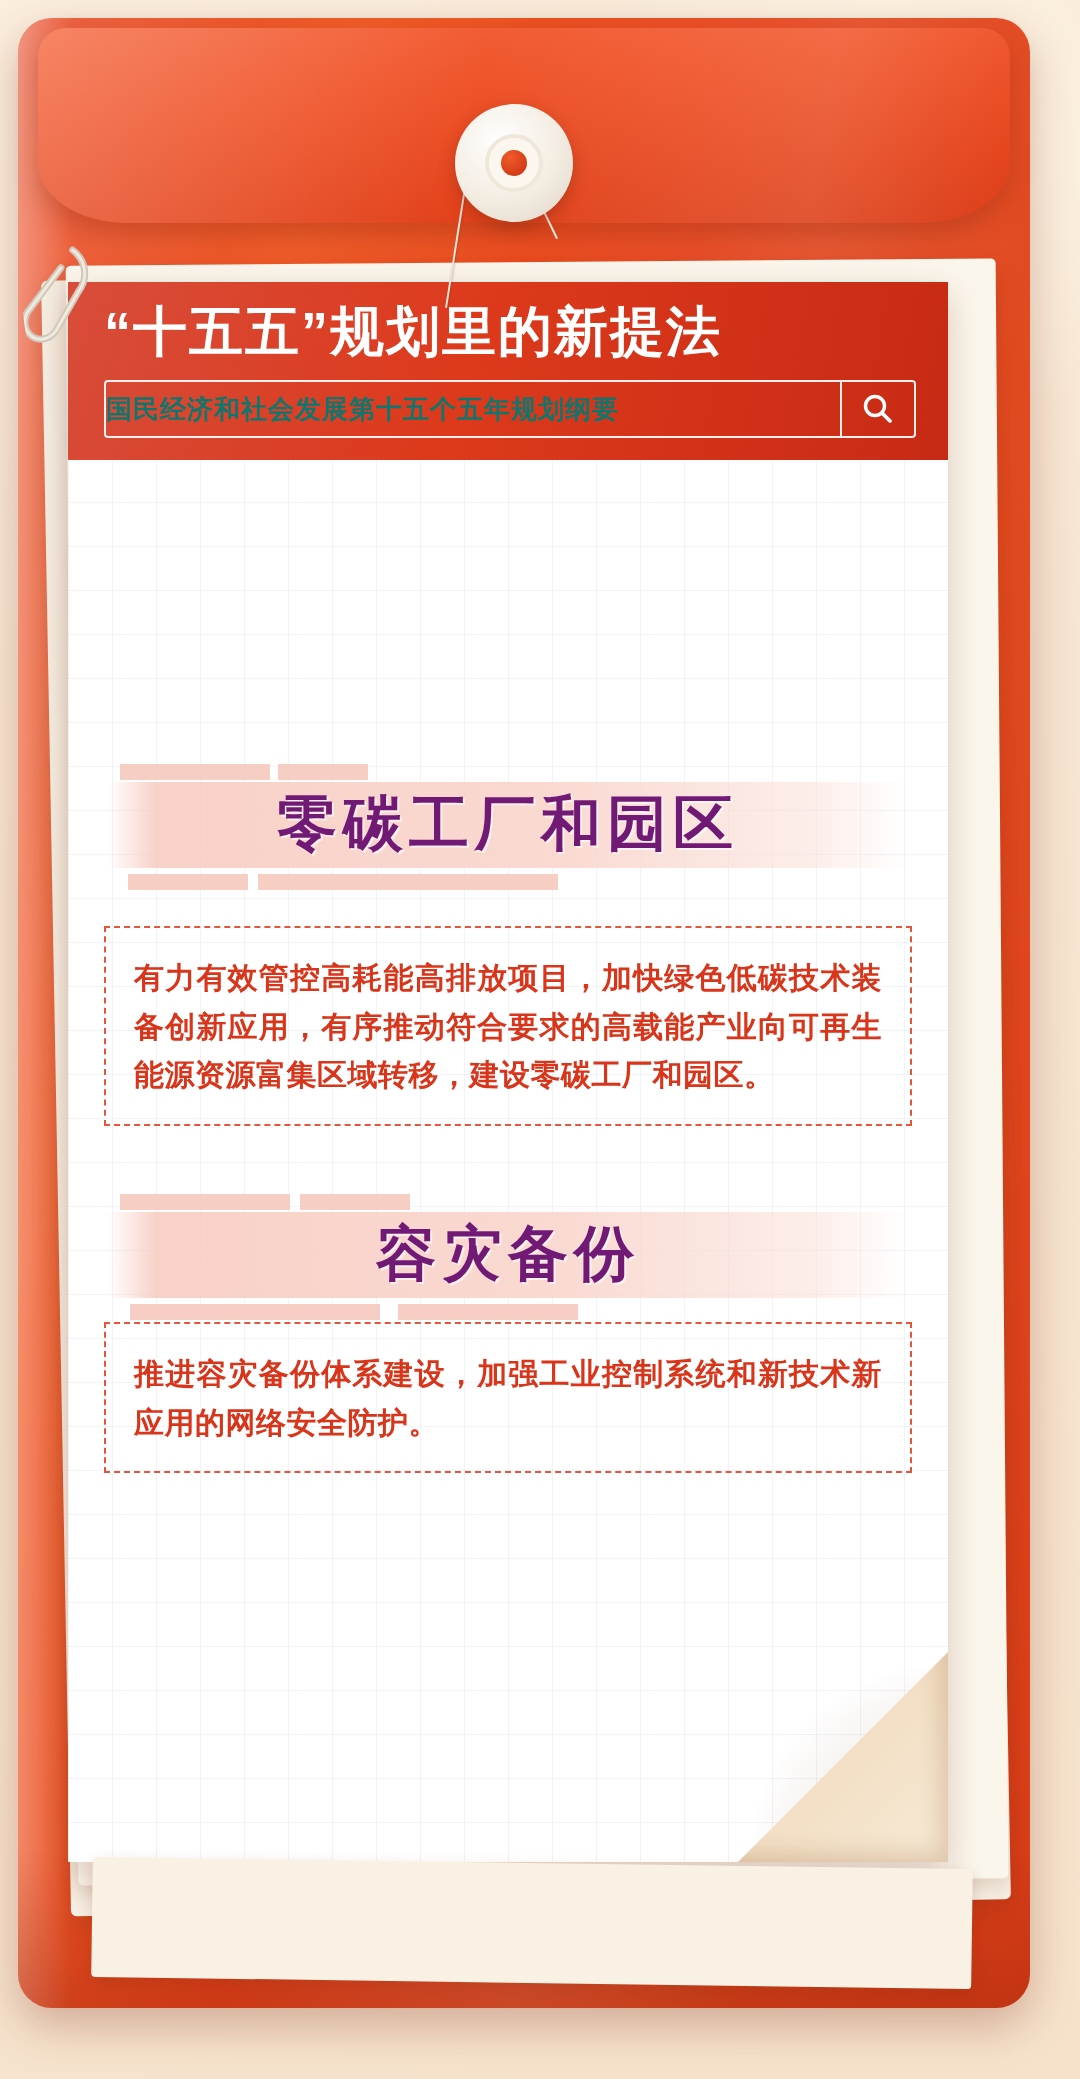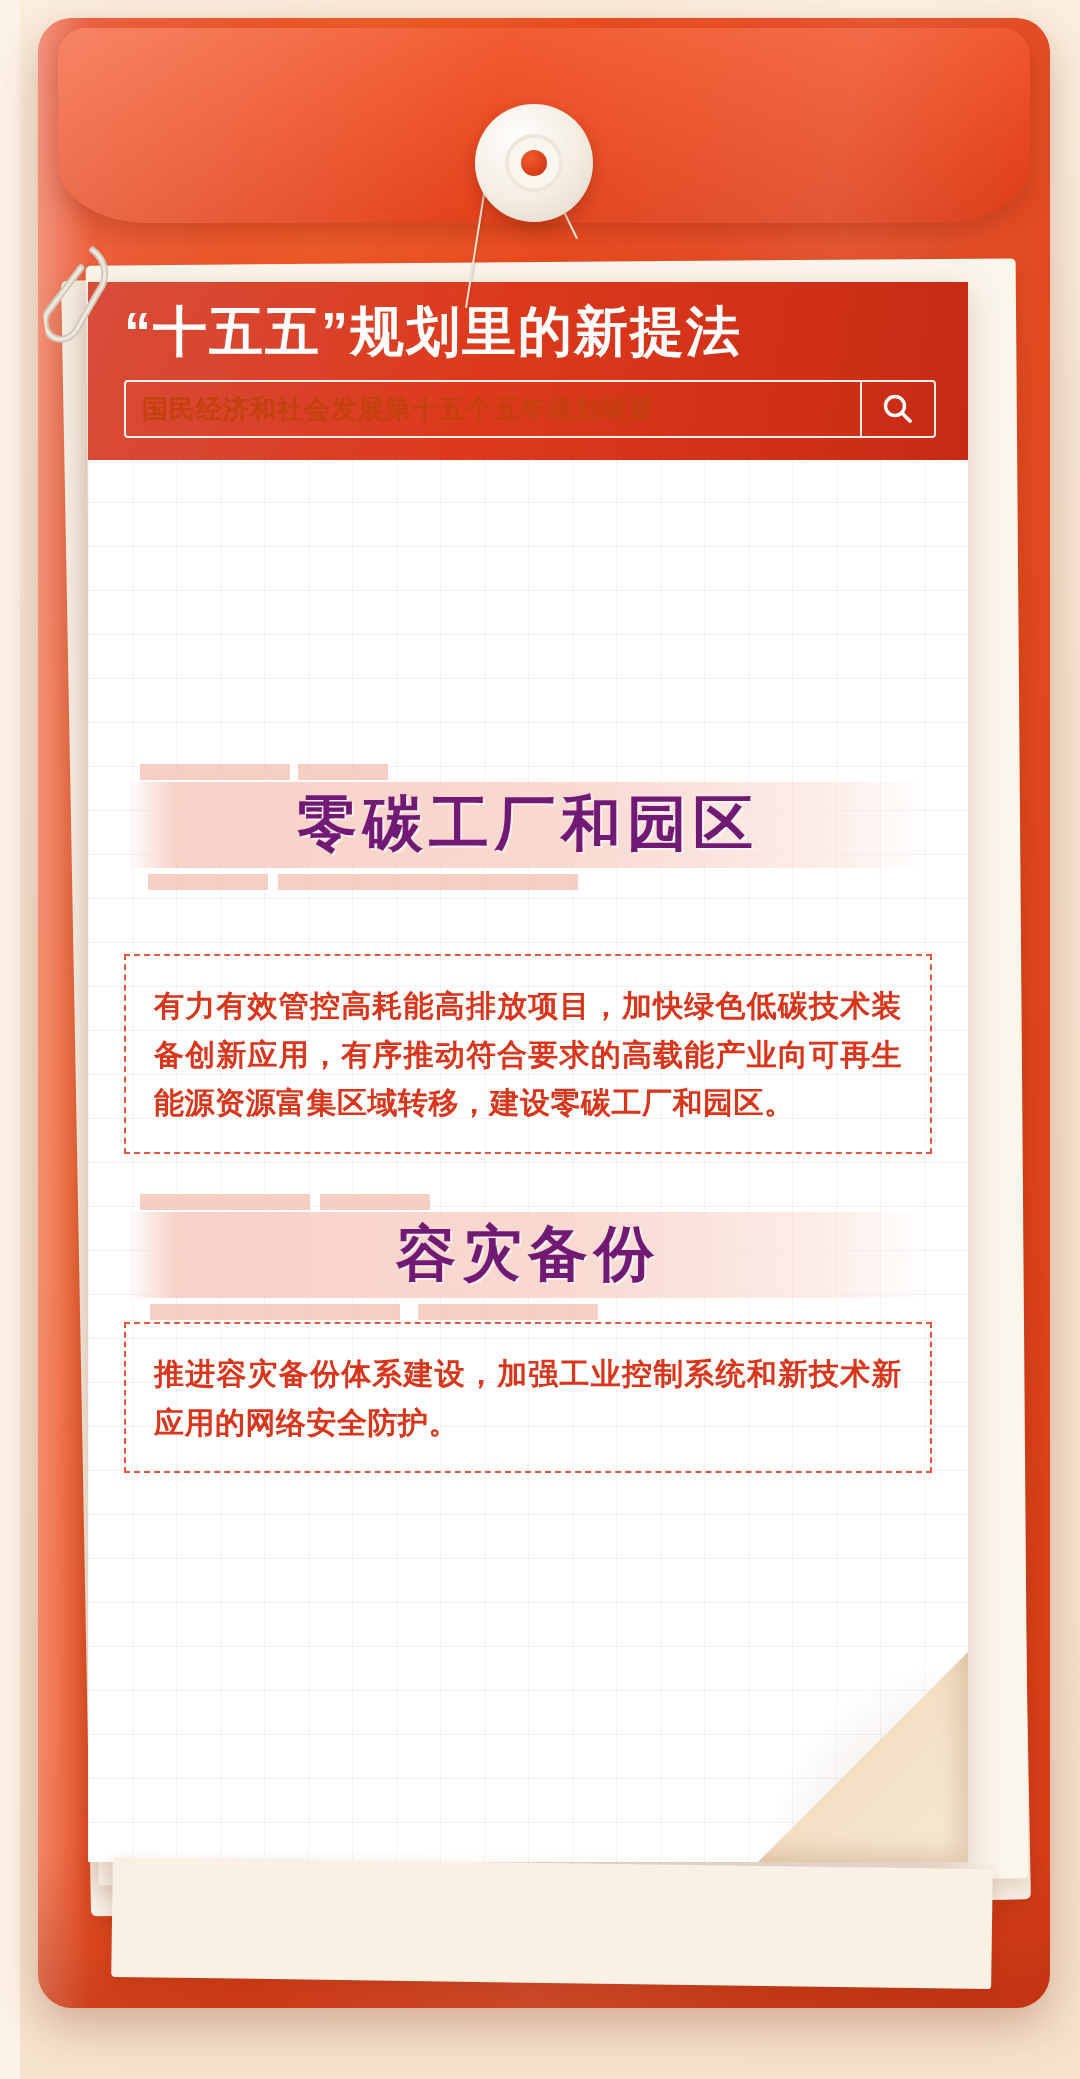--- a/index.html
+++ b/index.html
@@ -12,21 +12,20 @@
   body {
     background: #fdf3e8;
     position: relative;
   }
 
   
   .poster {
     position: absolute;
     inset: 0;
     background: linear-gradient(160deg, #fbeedd 0%, #f7e6d2 40%, #f6e2cb 100%);
-    margin-left: 20px;
   }
 
   
   .bg-glow {
     position: absolute;
     right: -120px; top: -160px;
     width: 620px; height: 620px;
     background: radial-gradient(circle, rgba(255,247,232,0.95) 0%, rgba(255,240,220,0.0) 70%);
   }
 
@@ -178,25 +177,24 @@
     position: absolute;
     left: 36px; top: 98px;
     width: 812px; height: 58px;
     border: 2px solid rgba(255,255,255,0.92);
     border-radius: 4px;
     display: flex;
     align-items: center;
   }
   .subtitle-text {
     flex: 1;
-    color: #c2410c;
+    color: #0f766e;
     font-size: 26px;
     font-weight: 700;
     letter-spacing: 1px;
-    padding-left: 16px;
     white-space: nowrap;
   }
   .search-cell {
     width: 74px; height: 100%;
     border-left: 2px solid rgba(255,255,255,0.92);
     display: flex; align-items: center; justify-content: center;
   }
   .search-cell svg { display: block; }
 
   
@@ -335,21 +333,21 @@
 
     <div class="hl-wrap" style="top:500px;">
       <div class="hl-chip" style="left:52px; top:-18px; width:150px;"></div>
       <div class="hl-chip" style="left:210px; top:-18px; width:90px;"></div>
       <div class="hl-band" style="top:0;"></div>
       <div class="hl-chip" style="left:60px; top:92px; width:120px;"></div>
       <div class="hl-chip" style="left:190px; top:92px; width:300px;"></div>
     </div>
     <div class="section-title" style="top:502px;">零碳工厂和园区</div>
 
-    <div class="body-box" style="top:672px;">
+    <div class="body-box" style="top:644px;">
       <div class="body-text">有力有效管控高耗能高排放项目，加快绿色低碳技术装备创新应用，有序推动符合要求的高载能产业向可再生能源资源富集区域转移，建设零碳工厂和园区。</div>
     </div>
 
     <div class="hl-wrap" style="top:930px;">
       <div class="hl-chip" style="left:52px; top:-18px; width:170px;"></div>
       <div class="hl-chip" style="left:232px; top:-18px; width:110px;"></div>
       <div class="hl-band" style="top:0;"></div>
       <div class="hl-chip" style="left:62px; top:92px; width:250px;"></div>
       <div class="hl-chip" style="left:330px; top:92px; width:180px;"></div>
     </div>

